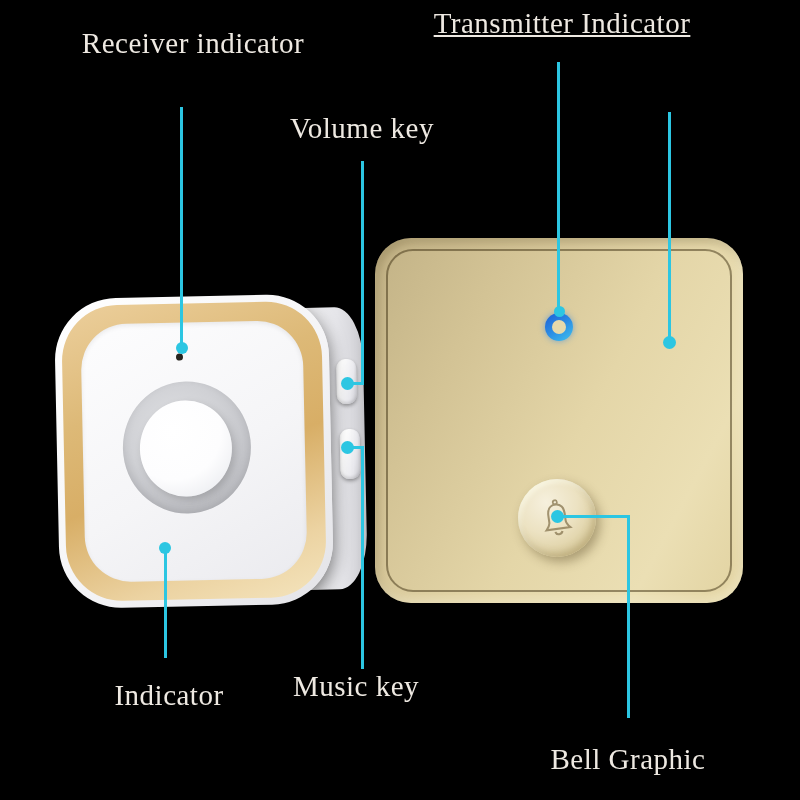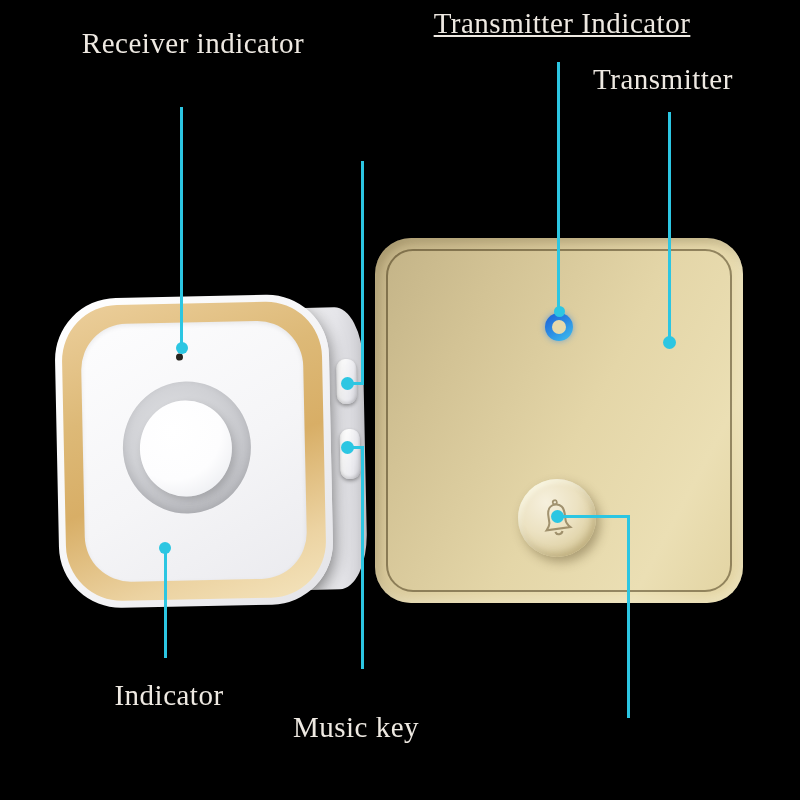--- a/index.html
+++ b/index.html
@@ -10,21 +10,21 @@
   
   .label{
     position:absolute;color:#eee9e2;font-size:29px;line-height:1.1;
     white-space:nowrap;transform:translateX(-50%);letter-spacing:.5px;
   }
   #lbl-receiver-indicator{left:193px;top:28px;}
   #lbl-transmitter-indicator{left:562px;top:8px;text-decoration:underline;}
   #lbl-transmitter{left:663px;top:64px;}
   #lbl-volume-key{left:362px;top:113px;}
   #lbl-receiver{left:169px;top:680px;}
-  #lbl-music-key{left:356px;top:712px;text-align:center;}
+  #lbl-music-key{left:356px;top:671px;text-align:center;}
   #lbl-bell-graphic{left:628px;top:744px;}
   
   .cl{position:absolute;background:#2cc6e2;z-index:6;}
   .dot{position:absolute;background:#2cc6e2;border-radius:50%;z-index:7;}
   #l1v{left:180px;top:107px;width:3px;height:241px;}
   #d1{left:176px;top:342px;width:12px;height:12px;}
   #l2v{left:361px;top:161px;width:3px;height:223px;}
   #l2h{left:348px;top:382px;width:16px;height:3px;}
   #d2{left:341px;top:377px;width:13px;height:13px;}
   #l3v{left:557px;top:62px;width:3px;height:251px;}
@@ -101,23 +101,24 @@
   }
   .bell-svg{width:38px;height:42px;transform:rotate(-8deg);opacity:.85;}
 </style>
 </head>
 <body>
 
 <div class="stage">
 
   <div class="label" id="lbl-receiver-indicator">Receiver indicator</div>
   <div class="label" id="lbl-transmitter-indicator">Transmitter Indicator</div>
-  <div class="label" id="lbl-transmitter">Transmitter</div>
+  <div class="label" id="lbl-volume-key">Volume key</div>
   <div class="label" id="lbl-receiver">Indicator</div>
   <div class="label" id="lbl-music-key">Music key</div>
+  <div class="label" id="lbl-bell-graphic">Bell Graphic</div>
 
   <div class="receiver">
     <div class="rx-side"></div>
     <div class="rx-key" id="rx-key-volume"></div>
     <div class="rx-key" id="rx-key-music"></div>
     <div class="rx-face">
       <div class="rx-gold"></div>
       <div class="rx-inner"></div>
       <div class="rx-hole"></div>
       <div class="rx-btn-outer"></div>

